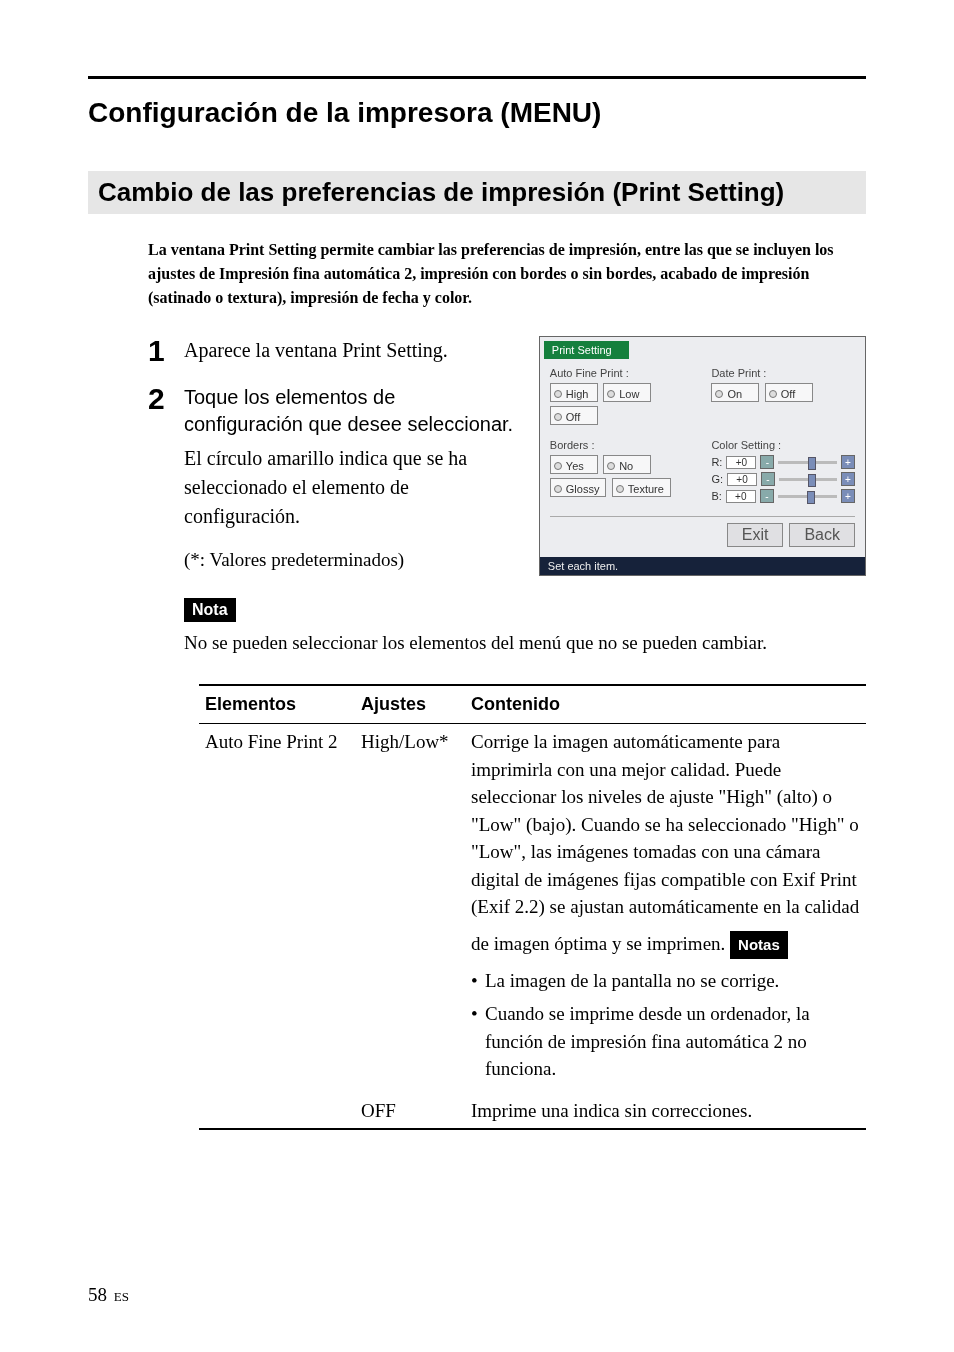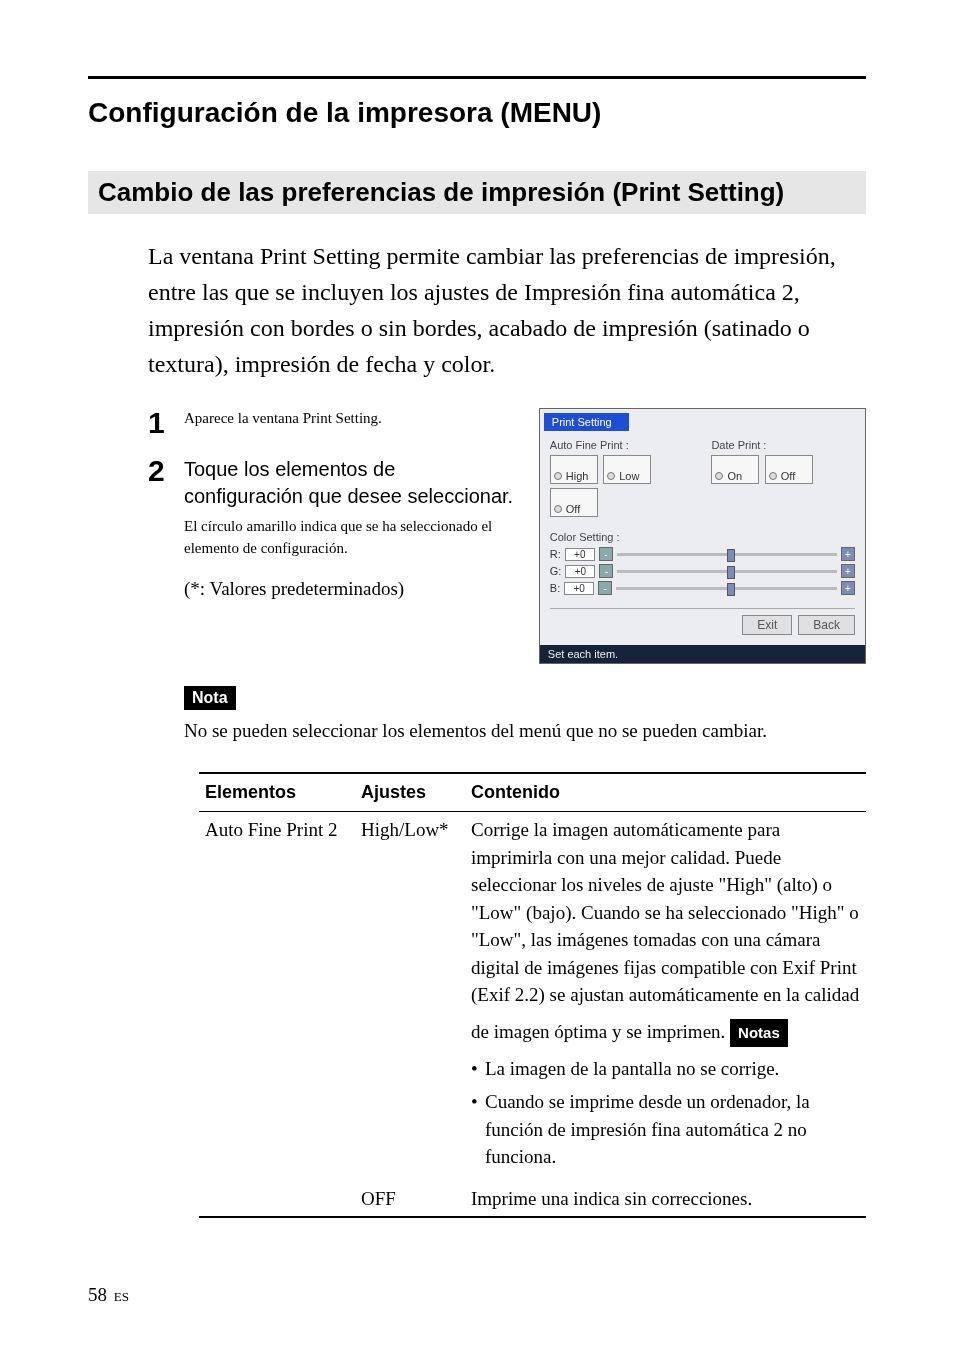--- a/index.html
+++ b/index.html
@@ -1,49 +1,49 @@
 <!DOCTYPE html>
 <html><head>
 <meta charset="utf-8">
 <style>
   * { box-sizing: border-box; margin: 0; padding: 0; }
   html, body { width: 954px; height: 1352px; font-family: Georgia, 'Times New Roman', serif; color: #000; background: #fff; }
   .page { padding: 76px 88px 40px 88px; position: relative; height: 100%; }
   .top-rule { border-top: 3.5px solid #000; margin-bottom: 18px; }
   .h1 { font-family: Arial, Helvetica, sans-serif; font-weight: 700; font-size: 28px; margin-bottom: 42px; }
   .h2 { font-family: Arial, Helvetica, sans-serif; font-weight: 700; font-size: 26px; background: #e6e6e6; padding: 6px 10px 6px 10px; margin-bottom: 24px; }
-  .intro { font-size: 24px; line-height: 1.5; margin-left: 60px; margin-bottom: 26px; }
+  .intro { font-size: 16px; line-height: 1.5; margin-left: 60px; margin-bottom: 26px; font-weight: bold; }
   .steps { margin-left: 60px; display: flex; gap: 24px; }
   .steps-left { width: 370px; }
   .step { display: flex; margin-bottom: 18px; }
   .step-num { font-family: Arial, Helvetica, sans-serif; font-weight: 700; font-size: 30px; width: 36px; line-height: 1; }
   .step-body { flex: 1; }
   .step-title { font-family: Arial, Helvetica, sans-serif; font-size: 20px; line-height: 1.35; margin-bottom: 6px; }
-  .step-sub { font-size: 15px; line-height: 1.45; }
+  .step-sub { font-size: 20px; line-height: 1.45; }
   .defaults { font-size: 19px; margin-left: 36px; margin-top: 4px; }
   .nota-tag { display: inline-block; background: #000; color: #fff; font-family: Arial, Helvetica, sans-serif; font-weight: 700; font-size: 16px; padding: 3px 8px; margin-left: 96px; margin-top: 22px; margin-bottom: 10px; }
   .nota-text { font-size: 19px; margin-left: 96px; margin-bottom: 30px; }
   
   .shot { width: 330px; border: 1px solid #666; background: #ecedf0; font-family: Arial, Helvetica, sans-serif; font-size: 12px; color: #333; }
-  .shot-tab { background: #1d4ed8; color: #fff; font-size: 11px; padding: 3px 8px; width: 85px; margin: 4px 0 0 4px; }
+  .shot-tab { background: #15803d; color: #fff; font-size: 11px; padding: 3px 8px; width: 85px; margin: 4px 0 0 4px; }
   .shot-body { padding: 8px 10px 4px 10px; }
   .shot-row { display: flex; gap: 18px; }
   .shot-col { flex: 1; }
   .shot-label { font-size: 11px; color: #444; margin-bottom: 4px; }
-  .opt { display: inline-flex; align-items: center; border: 1px solid #888; background: #f7f7f8; font-size: 11px; padding: 14px 6px 1px 3px; margin-right: 2px; margin-bottom: 4px; min-width: 48px; }
+  .opt { display: inline-flex; align-items: center; border: 1px solid #888; background: #f7f7f8; font-size: 11px; padding: 4px 6px 1px 3px; margin-right: 2px; margin-bottom: 4px; min-width: 48px; }
   .opt .dot { width: 8px; height: 8px; border: 1px solid #777; border-radius: 50%; background: #ddd; margin-right: 4px; }
   .cs-row { display: flex; align-items: center; gap: 4px; font-size: 11px; margin-bottom: 3px; }
   .cs-val { border: 1px solid #888; background: #fff; padding: 0 4px; font-size: 10px; width: 30px; text-align: center; }
   .cs-btn { width: 14px; height: 14px; background: #8aa; color: #fff; font-size: 10px; display: flex; align-items: center; justify-content: center; border: 1px solid #666; }
   .cs-btn.plus { background: #7a8db8; }
   .cs-bar { flex: 1; height: 3px; background: #bbb; position: relative; }
   .cs-bar::after { content: ''; position: absolute; left: 50%; top: -4px; width: 6px; height: 11px; background: #7a8db8; border: 1px solid #556; }
   .shot-divider { border-top: 1px solid #aaa; margin: 10px 0 6px 0; }
   .shot-bottom { display: flex; justify-content: flex-end; gap: 6px; padding: 0 0 6px 0; }
-  .shot-bbtn { border: 1px solid #888; background: #e0e0e3; color: #555; font-size: 12px; padding: 2px 14px; }
+  .shot-bbtn { border: 1px solid #888; background: #e0e0e3; color: #555; font-size: 16px; padding: 2px 14px; }
   .shot-status { background: #16223a; color: #eee; font-size: 11px; padding: 3px 8px; }
   
   .tbl-wrap { margin-left: 111px; }
   .tbl { width: 100%; border-collapse: collapse; }
   .tbl thead th { font-family: Arial, Helvetica, sans-serif; font-weight: 700; font-size: 18px; text-align: left; border-top: 2px solid #000; border-bottom: 1px solid #000; padding: 8px 6px; }
   .tbl td { font-size: 19px; vertical-align: top; padding: 4px 6px; border-bottom: 1px solid #000; line-height: 1.45; }
   .tbl tr.noborder td { border-bottom: none; }
   .col-el { width: 156px; }
   .col-aj { width: 110px; }
   .notas-tag { display: inline-block; background: #000000; color: #fff; font-family: Arial, Helvetica, sans-serif; font-weight: 700; font-size: 15px; padding: 3px 8px; margin: 10px 0 8px 0; }
@@ -110,20 +110,39 @@
                 <span class="dot"></span>
                 <span>On</span>
               </span>
             <span class="opt">
                 <span class="dot"></span>
                 <span>Off</span>
               </span>
           </div>
         </div>
         <div class="shot-row" style="margin-top:10px;">
+          <div class="shot-col">
+            <div class="shot-label">Borders :</div>
+            <span class="opt">
+                <span class="dot"></span>
+                <span>Yes</span>
+              </span>
+            <span class="opt">
+                <span class="dot"></span>
+                <span>No</span>
+              </span><br>
+            <span class="opt">
+                <span class="dot"></span>
+                <span>Glossy</span>
+              </span>
+            <span class="opt">
+                <span class="dot"></span>
+                <span>Texture</span>
+              </span>
+          </div>
           <div class="shot-col">
             <div class="shot-label">Color Setting :</div>
             <div class="cs-row">
               <span>R:</span>
               <span class="cs-val">+0</span>
               <span class="cs-btn">-</span>
               <span class="cs-bar"></span>
               <span class="cs-btn plus">+</span>
             </div>
             <div class="cs-row">

